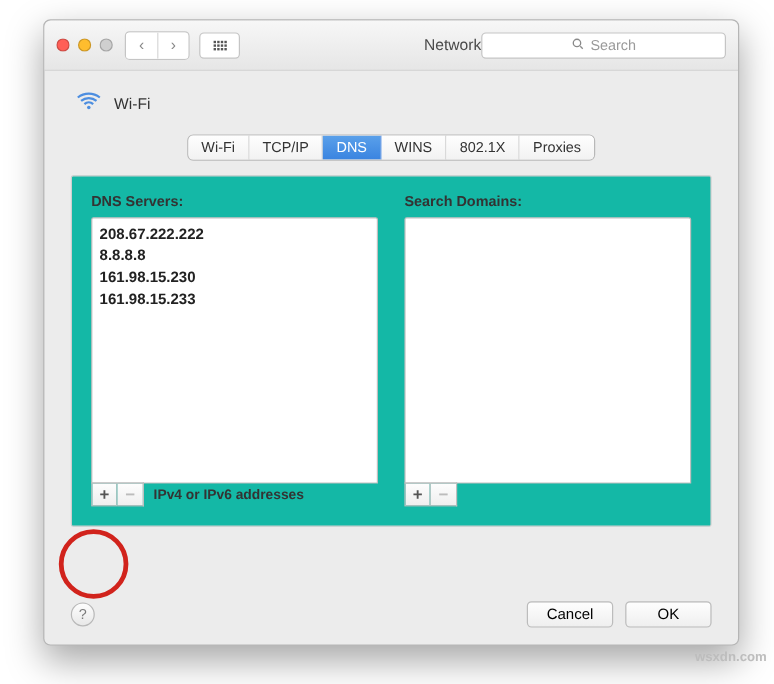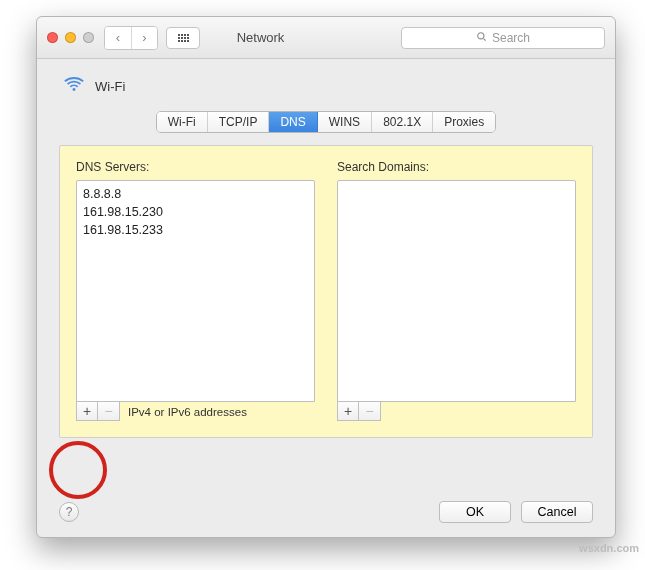--- a/index.html
+++ b/index.html
@@ -16,36 +16,36 @@
   }
   .traffic { display: flex; gap: 7px; margin-right: 10px; }
   .dot { width: 11px; height: 11px; border-radius: 50%; border: 0.5px solid rgba(0,0,0,0.2); }
   .dot.red { background: #ff5f57; } .dot.yel { background: #ffbd2e; } .dot.grn { background: #cfcfcf; }
   .navseg { display: flex; border: 1px solid #c5c5c5; border-radius: 4px; background: #fff; overflow: hidden; }
   .navseg button { width: 26px; height: 22px; border: none; background: #fff; display:flex;align-items:center;justify-content:center; color:#888; font-size:13px; }
   .navseg button + button { border-left: 1px solid #d8d8d8; }
   .gridbtn { margin-left: 8px; width: 34px; height: 22px; border: 1px solid #c5c5c5; border-radius: 4px; background: #fff; display:flex;align-items:center;justify-content:center; }
   .gridbtn .g { display:grid; grid-template-columns:repeat(4,2px); grid-template-rows:repeat(3,2px); gap:1px; }
   .gridbtn .g span{ background:#555; }
-  .title { flex: 1; text-align: center; font-size: 13px; color: #4a4a4a; margin-left:-80px; }
+  .title { flex: 1; text-align: right; font-size: 13px; color: #4a4a4a; margin-left:-80px; }
   .search { width: 204px; height: 22px; border: 1px solid #c5c5c5; border-radius: 4px; background: #fff; display:flex;align-items:center; justify-content:center; color:#9a9a9a; font-size:12px; gap:5px; }
   .search svg { width:11px; height:11px; fill:none; stroke:#8a8a8a; stroke-width:1.6; }
 
   .content { padding: 14px 22px 16px; height: calc(100% - 42px); position: relative; }
   .conn { display:flex; align-items:center; gap:10px; margin: 2px 0 14px 4px; }
   .wifi-icon svg { width:22px; height:18px; }
   .conn .lbl { font-size: 13px; color: #333; }
 
   .tabbar { display:flex; justify-content:center; margin-bottom: 12px; }
   .tabs { display:flex; border:1px solid #b8b8b8; border-radius:5px; overflow:hidden; background:#fff; }
   .tabs .tab { font-size:12px; padding:3px 11px; color:#333; border-right:1px solid #d0d0d0; background:linear-gradient(#fefefe,#f2f2f2); }
   .tabs .tab:last-child { border-right:none; }
   .tabs .tab.active { background:linear-gradient(#5aa0ea,#3a84e0); color:#fff; border-color:#3a7edd; }
 
-  .panel { border:1px solid #cfcfcf; border-radius:2px; padding:14px 16px 16px; background:#fef9c3; }
+  .panel { border:1px solid #cfcfcf; border-radius:2px; padding:14px 16px 16px; background:#14b8a6;font-weight:bold; }
   .cols { display:flex; gap:22px; }
   .col { flex:1; display:flex; flex-direction:column; }
   .colhdr { font-size:12px; color:#333; margin-bottom:6px; }
   .listbox { background:#fff; border:1px solid #bfbfbf; border-radius:2px 2px 0 0; height:222px; padding:4px 6px; font-size:12.5px; color:#222; line-height:1.45; overflow:hidden; }
   .btnrow { display:flex; }
   .sqbtn { width:22px; height:20px; border:1px solid #bfbfbf; background:linear-gradient(#fdfdfd,#efefef); display:flex;align-items:center;justify-content:center; font-size:14px; color:#555; margin-top:-1px; }
   .sqbtn + .sqbtn { border-left:none; }
   .sqbtn.disabled { color:#bcbcbc; }
   .hint { font-size:11.5px; color:#333; margin-left:8px; align-self:center; }
 
@@ -121,20 +121,21 @@
         <div class="tab">802.1X</div>
         <div class="tab">Proxies</div>
       </div>
     </div>
 
     <div class="panel">
       <div class="cols">
         <div class="col">
           <div class="colhdr">DNS Servers:</div>
           <div class="listbox">
+            <div>208.67.222.222</div>
             <div>8.8.8.8</div>
             <div>161.98.15.230</div>
             <div>161.98.15.233</div>
           </div>
           <div class="btnrow">
             <div class="sqbtn">+</div>
             <div class="sqbtn disabled">−</div>
             <span class="hint">IPv4 or IPv6 addresses</span>
           </div>
         </div>
@@ -145,21 +146,21 @@
             <div class="sqbtn">+</div>
             <div class="sqbtn disabled">−</div>
           </div>
         </div>
       </div>
     </div>
 
     <div class="footer">
       <div class="help">?</div>
       <div style="flex:1"></div>
+      <button class="pushbtn">Cancel</button>
       <button class="pushbtn">OK</button>
-      <button class="pushbtn">Cancel</button>
     </div>
 
     <div class="circle-annot" style="left:12px; top:382px;"></div>
   </div>
 </div>
 
 <div class="watermark">wsxdn.com</div>
 
 </body></html>

